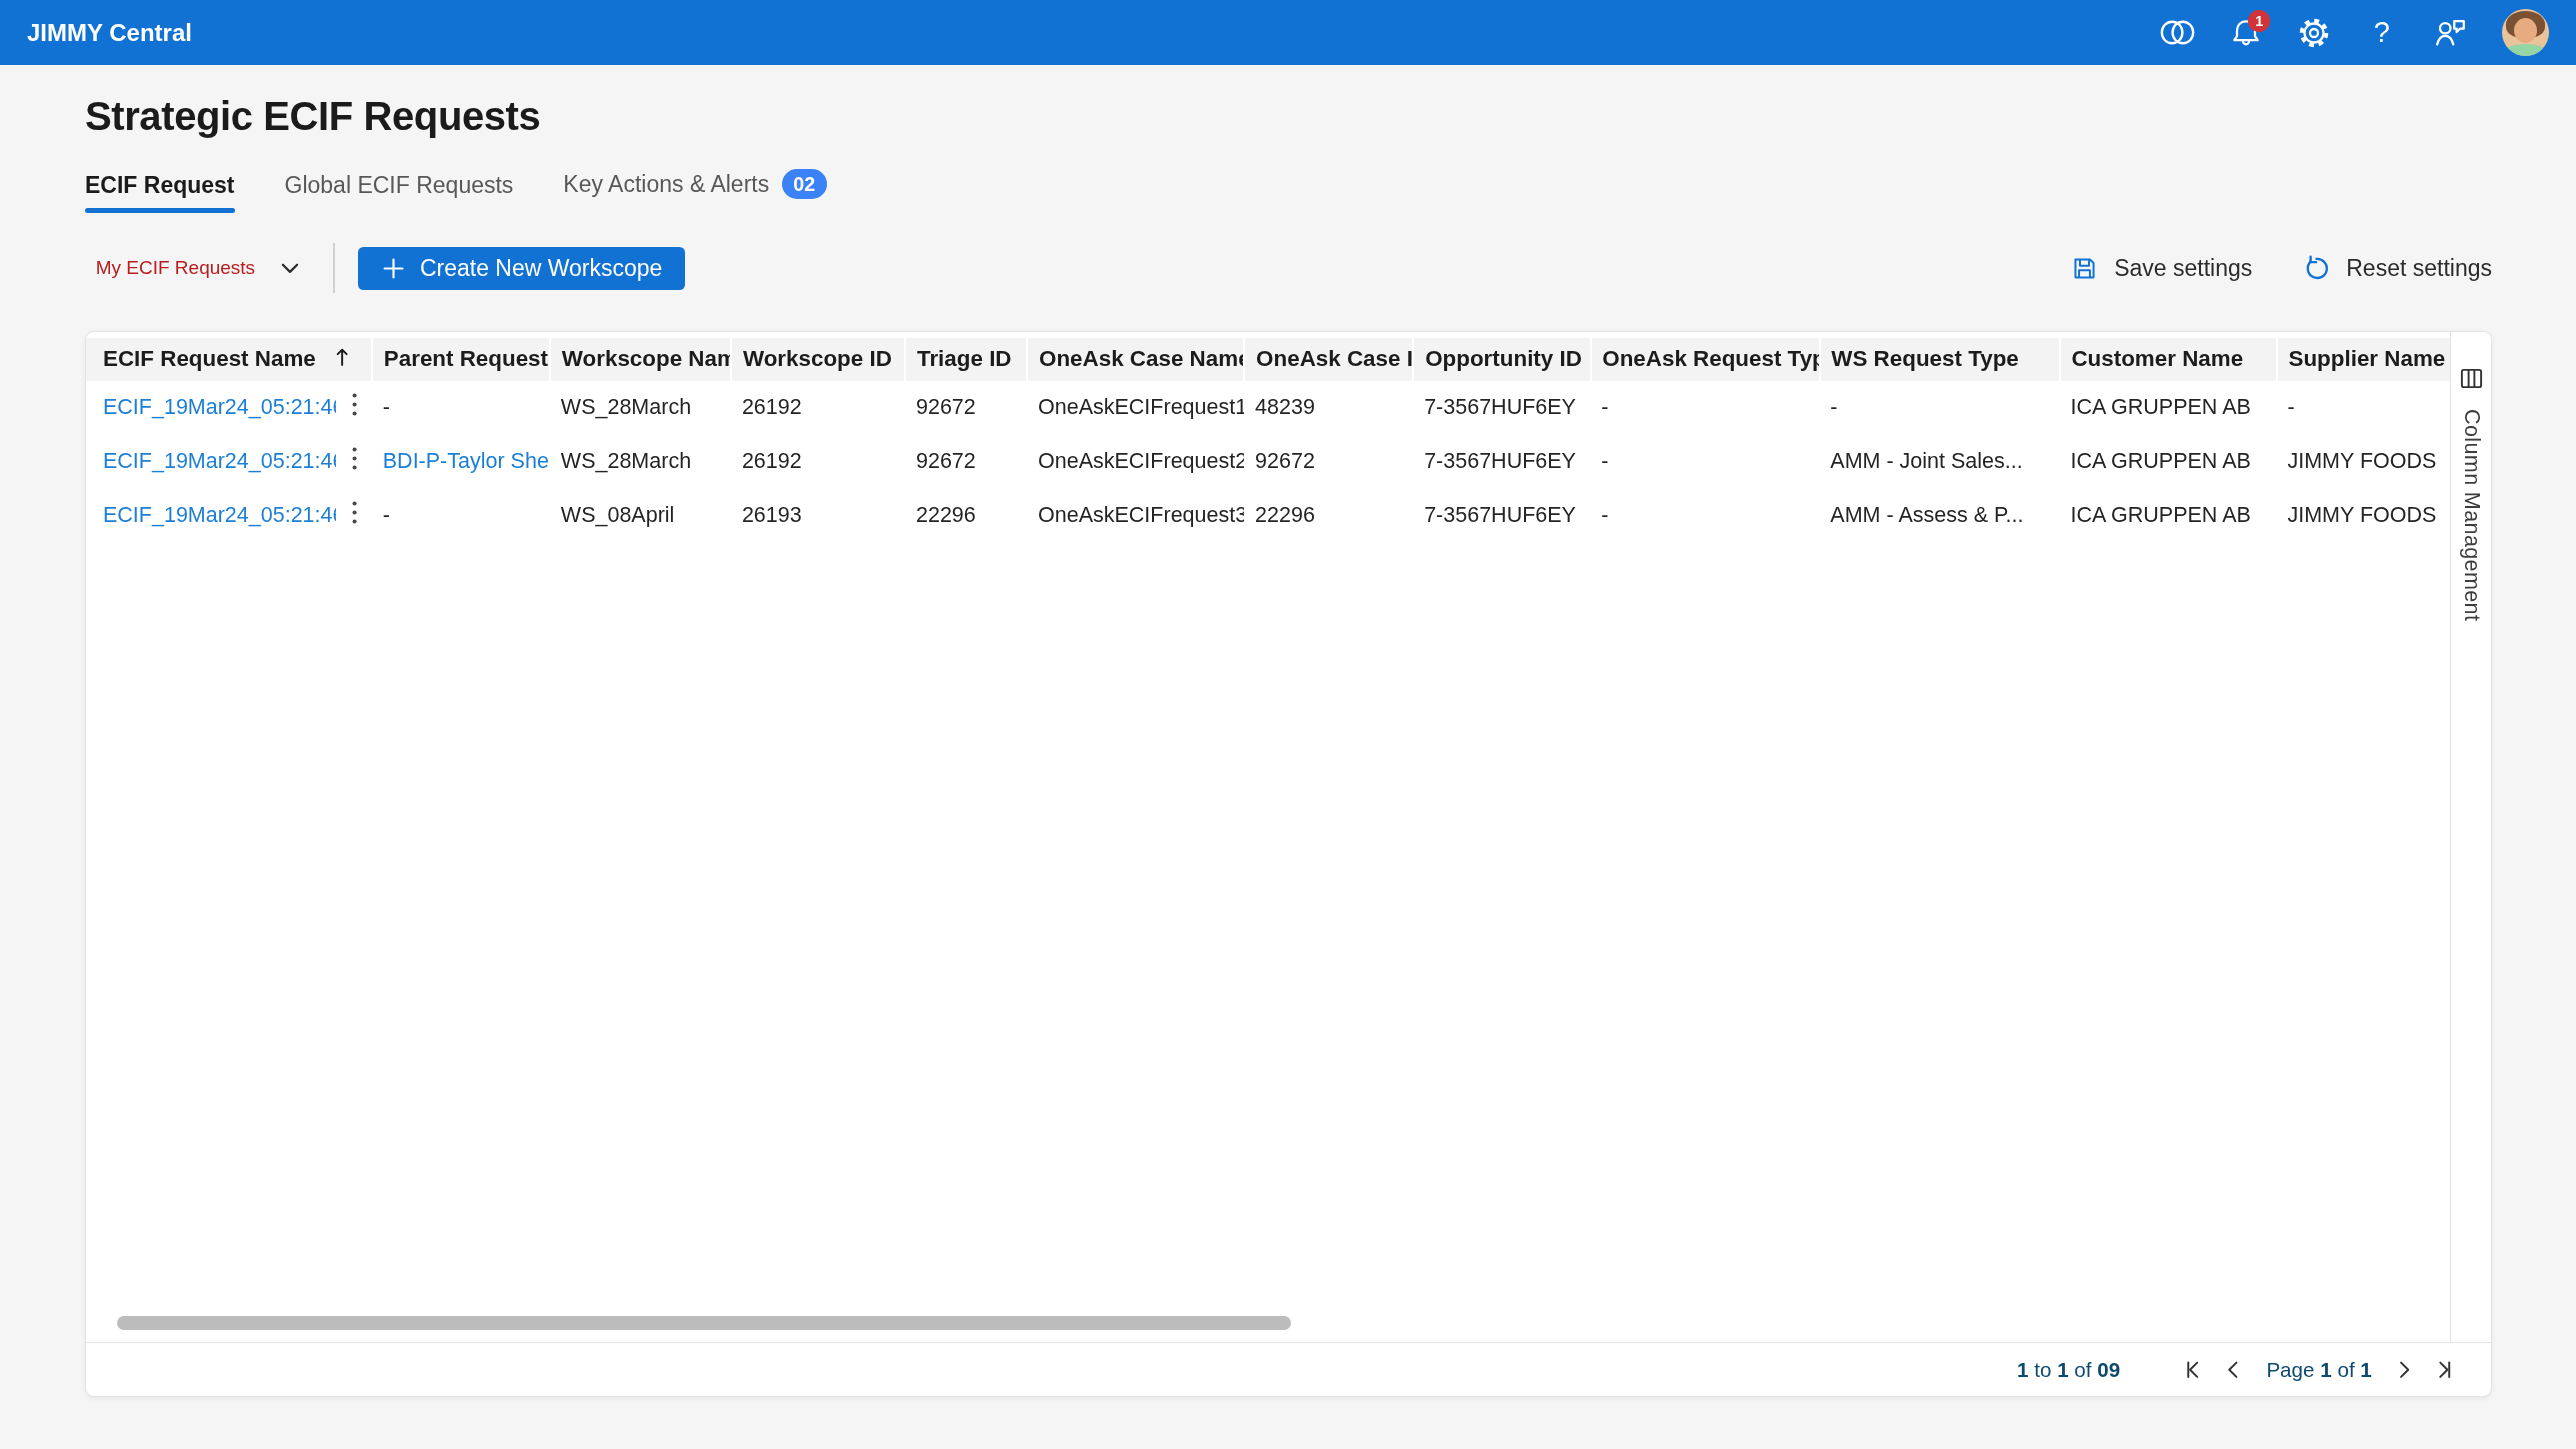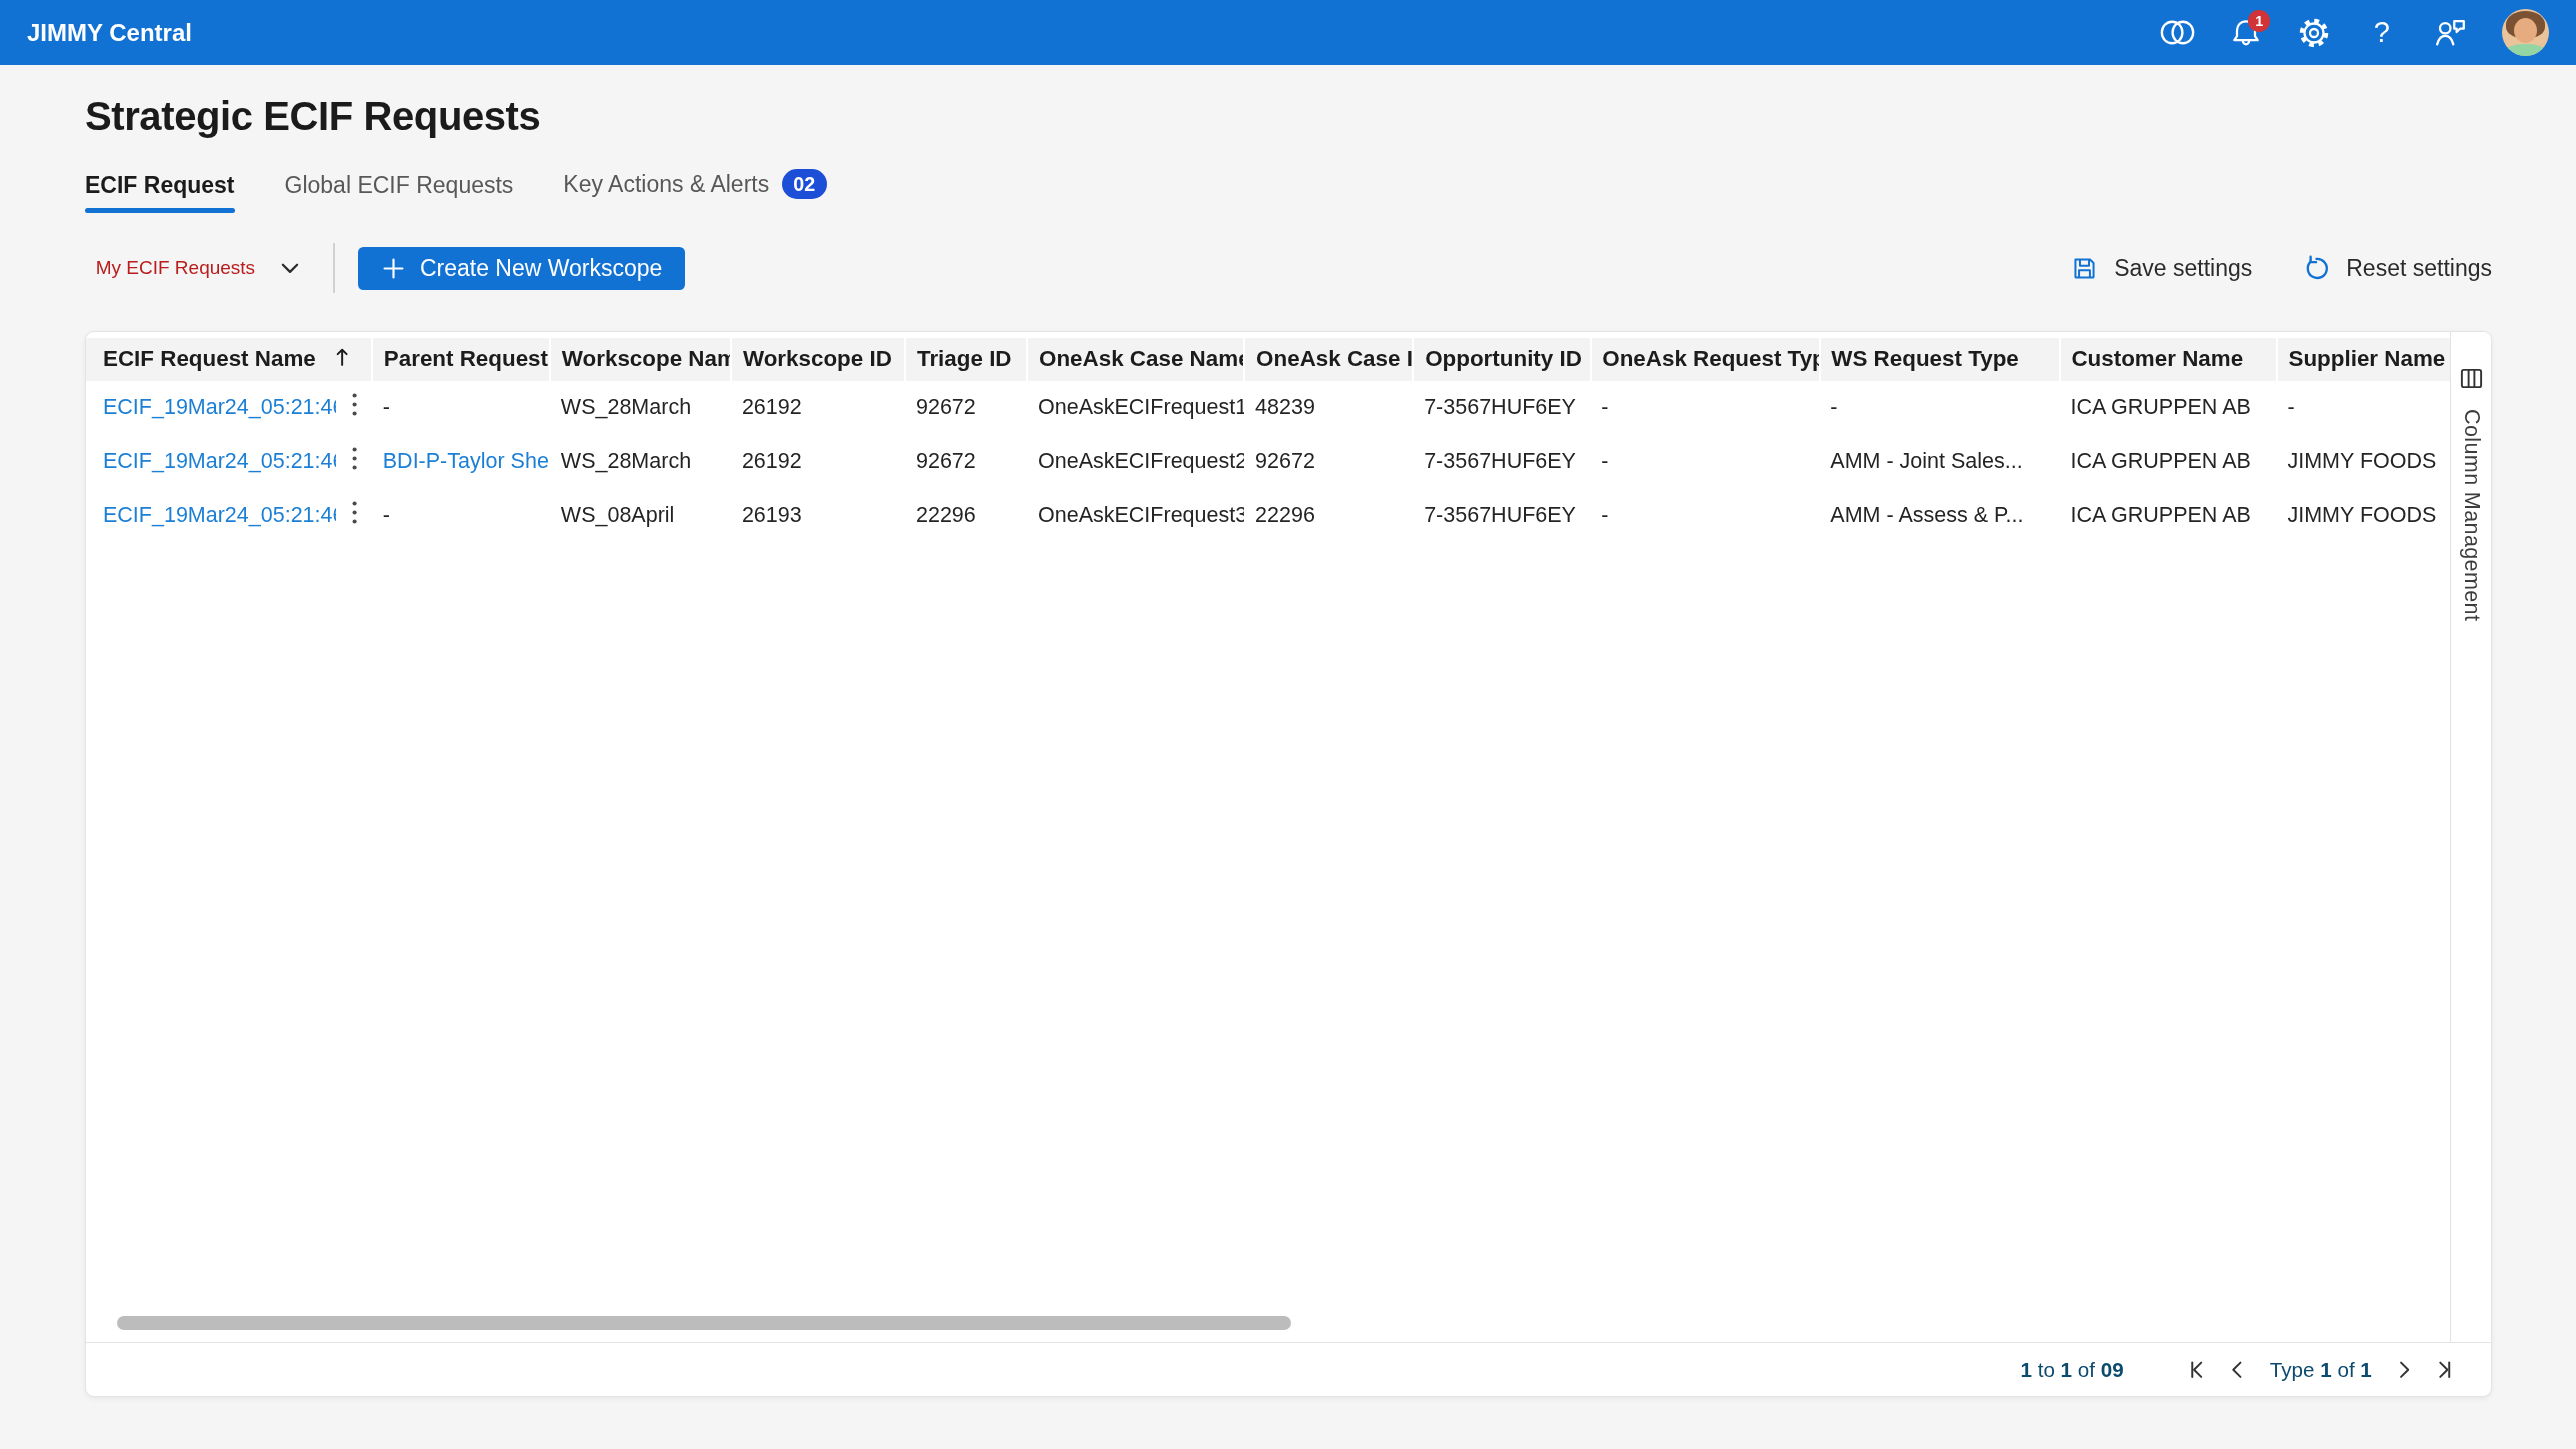--- a/index.html
+++ b/index.html
@@ -31,21 +31,21 @@
   .main { padding:0 84px 0 85px; }
   .page-title { font-size:40px; font-weight:700; color:#1b1b1b; margin-top:29px;
     letter-spacing:-0.4px; }
 
   .tabs { display:flex; gap:50px; margin-top:30px; align-items:flex-end; }
   .tab { font-size:23px; color:#585858; padding-bottom:14.3px; position:relative;
     cursor:pointer; display:flex; align-items:center; gap:12.5px; }
   .tab.active { color:#1b1b1b; font-weight:700; }
   .tab.active::after { content:''; position:absolute; left:0; right:0; bottom:0;
     height:5.4px; background:#1172d4; border-radius:3.6px; }
-  .tab-badge { background:#1d4ed8; color:#fff; font-size:19.7px; font-weight:700;
+  .tab-badge { background:#3b82f6; color:#fff; font-size:19.7px; font-weight:700;
     border-radius:16px; padding:3.6px 11.6px; }
 
   .toolbar { margin-top:30px; display:flex; align-items:center; }
   .filter-dd { display:flex; align-items:center; gap:26px; font-size:19px;
     color:#b91c1c; cursor:pointer; padding:5.4px 10.7px 5.4px 10.7px; margin-left:0; }
   .toolbar-divider { width:1.8px; height:50px; background:#d1d1d1; margin:0 23px; }
   .create-btn { background:#1172d4; color:#fff; border:none; border-radius:5.4px;
     height:43px; padding:0 23px; font-size:23px; display:flex; align-items:center;
     gap:14.3px; cursor:pointer; font-family:inherit; }
   .toolbar-right { margin-left:auto; display:flex; align-items:center; gap:50px; }
@@ -324,21 +324,21 @@
             <path d="M7 4v16"></path>
               <path d="M17 4l-8 8 8 8"></path>
           </svg>
         </div>
         <div class="pg-btn">
           <svg width="21.5" height="21.5" viewBox="0 0 24 24" fill="none" stroke="#333" stroke-width="2.2" stroke-linecap="round" stroke-linejoin="round">
             <path d="M15 4l-8 8 8 8"></path>
           </svg>
         </div>
         <div class="page-text">
-          <span>Type</span>
+          <span>Page</span>
           <span class="bold">1</span>
           <span>of</span>
           <span class="bold">1</span>
         </div>
         <div class="pg-btn">
           <svg width="21.5" height="21.5" viewBox="0 0 24 24" fill="none" stroke="#333" stroke-width="2.2" stroke-linecap="round" stroke-linejoin="round">
             <path d="M9 4l8 8-8 8"></path>
           </svg>
         </div>
         <div class="pg-btn">

